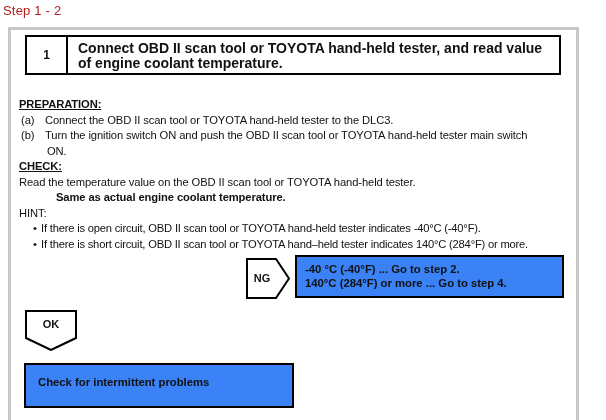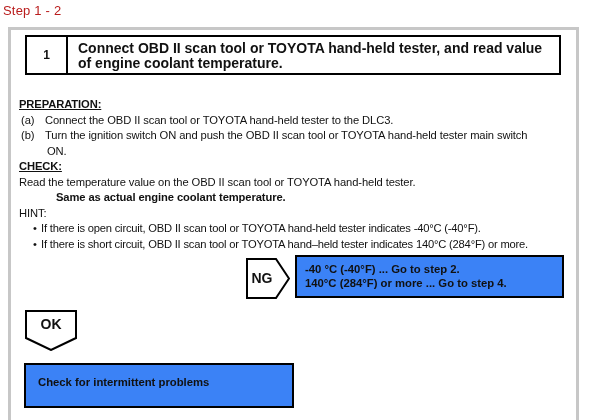--- a/index.html
+++ b/index.html
@@ -38,21 +38,21 @@
   .list-marker { flex:none; width:26px; padding-left:2px; }
   .cont-line { margin-left:28px; }
   .ok-result { font-weight:bold; margin-left:37px; }
   .hint-row { display:flex; white-space:nowrap; letter-spacing:-0.2px; }
   .hint-bullet { flex:none; width:22px; padding-left:14px; }
   .flow-shape { position:absolute; }
   .flow-shape svg { display:block; }
   .flow-label {
     position:absolute; left:0; top:0; display:flex;
     align-items:center; justify-content:center;
-    font-weight:bold; font-size:14px;
+    font-weight:bold; font-size:11px;
   }
   .ng-shape { left:235px; top:228px; width:44px; height:41px; }
   .ng-shape .flow-label { width:32px; height:40px; }
   .ok-shape { left:14px; top:280px; width:52px; height:41px;text-decoration:underline; }
   .ok-shape .flow-label { width:52px; height:28px; }
   .result-box {
     position:absolute; border:2px solid #000; background:#3b82f6;
     font-weight:bold; font-size:11.3px; line-height:14px;
   }
   .ng-box { left:284px; top:225px; width:269px; height:43px; padding:5px 6px 0 8px; }

